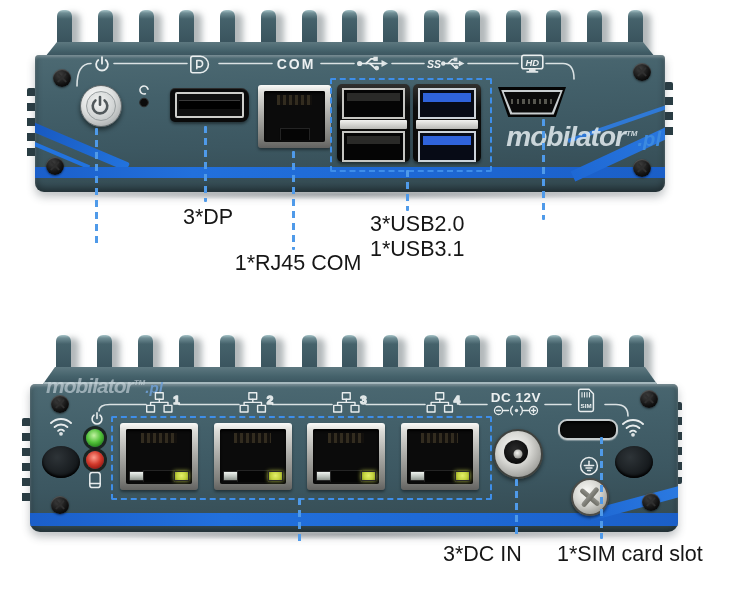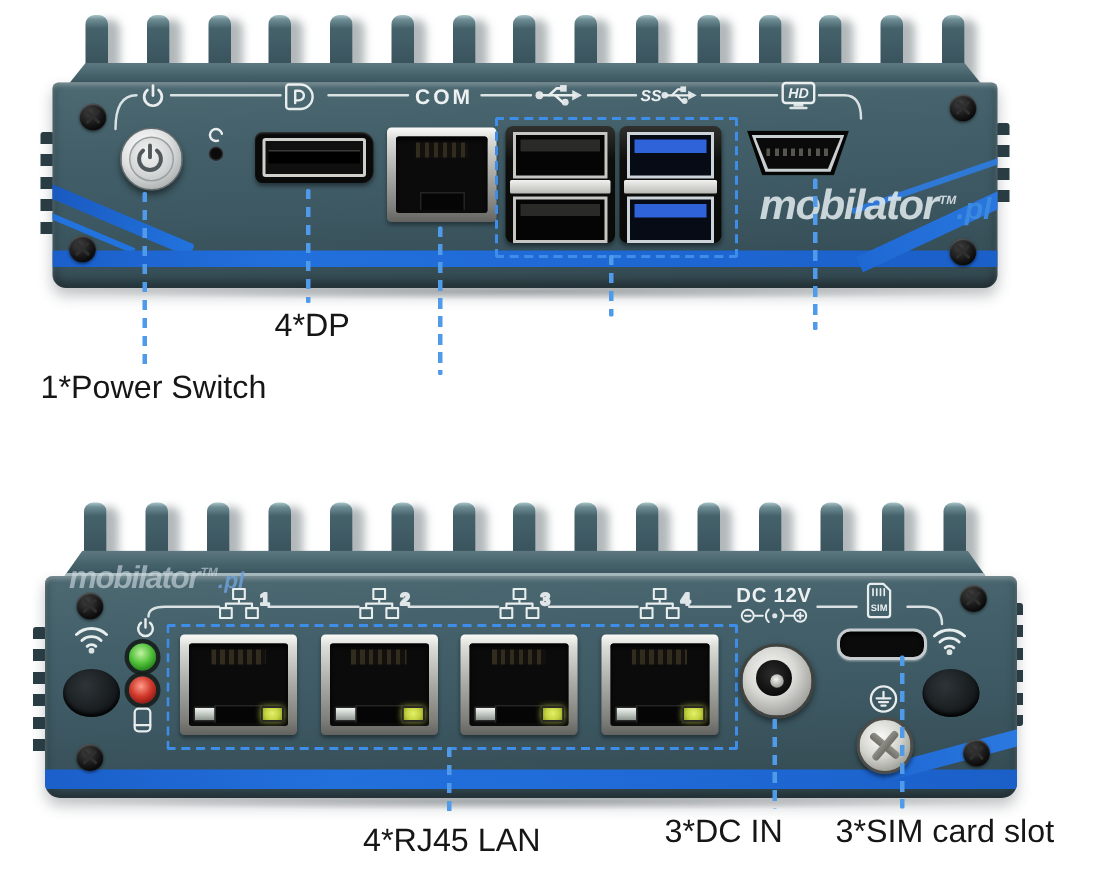--- a/index.html
+++ b/index.html
@@ -442,26 +442,29 @@
         <line x1="-1.4" y1="4.4" x2="1.4" y2="4.4"></line>
     </g>
   </svg>
 
   <div class="leader" style="left:95px;top:128px;height:117px;"></div>
   <div class="leader" style="left:204px;top:126px;height:76px;"></div>
   <div class="leader" style="left:292px;top:151px;height:99px;"></div>
   <div class="leader" style="left:406px;top:170px;height:41px;"></div>
   <div class="leader" style="left:542px;top:119px;height:101px;"></div>
 
-  <div class="anno" style="left:183px;top:205px;">4*DP</div>
-  <div class="anno" style="left:27px;top:246px;">1*Power Switch</div>
+  <div class="anno" style="left:183px;top:205px;">3*DP</div>
   <div class="anno center" style="left:227px;top:250px;width:142px;line-height:26px;">
+    <div>1*RJ45 COM</div>
+  </div>
+  <div class="anno" style="left:370px;top:212px;line-height:25px;">
+    <div>3*USB2.0</div>
+    <div>1*USB3.1</div>
   </div>
 
   <div class="leader" style="left:298px;top:498px;height:48px;"></div>
   <div class="leader" style="left:515px;top:479px;height:60px;"></div>
   <div class="leader" style="left:600px;top:437px;height:102px;"></div>
 
-  <div class="anno" style="left:242px;top:548px;">4*RJ45 LAN</div>
   <div class="anno" style="left:443px;top:542px;">3*DC IN</div>
-  <div class="anno" style="left:557px;top:542px;">3*SIM card slot</div>
+  <div class="anno" style="left:557px;top:542px;">1*SIM card slot</div>
 
 </div>
 
 </body></html>

